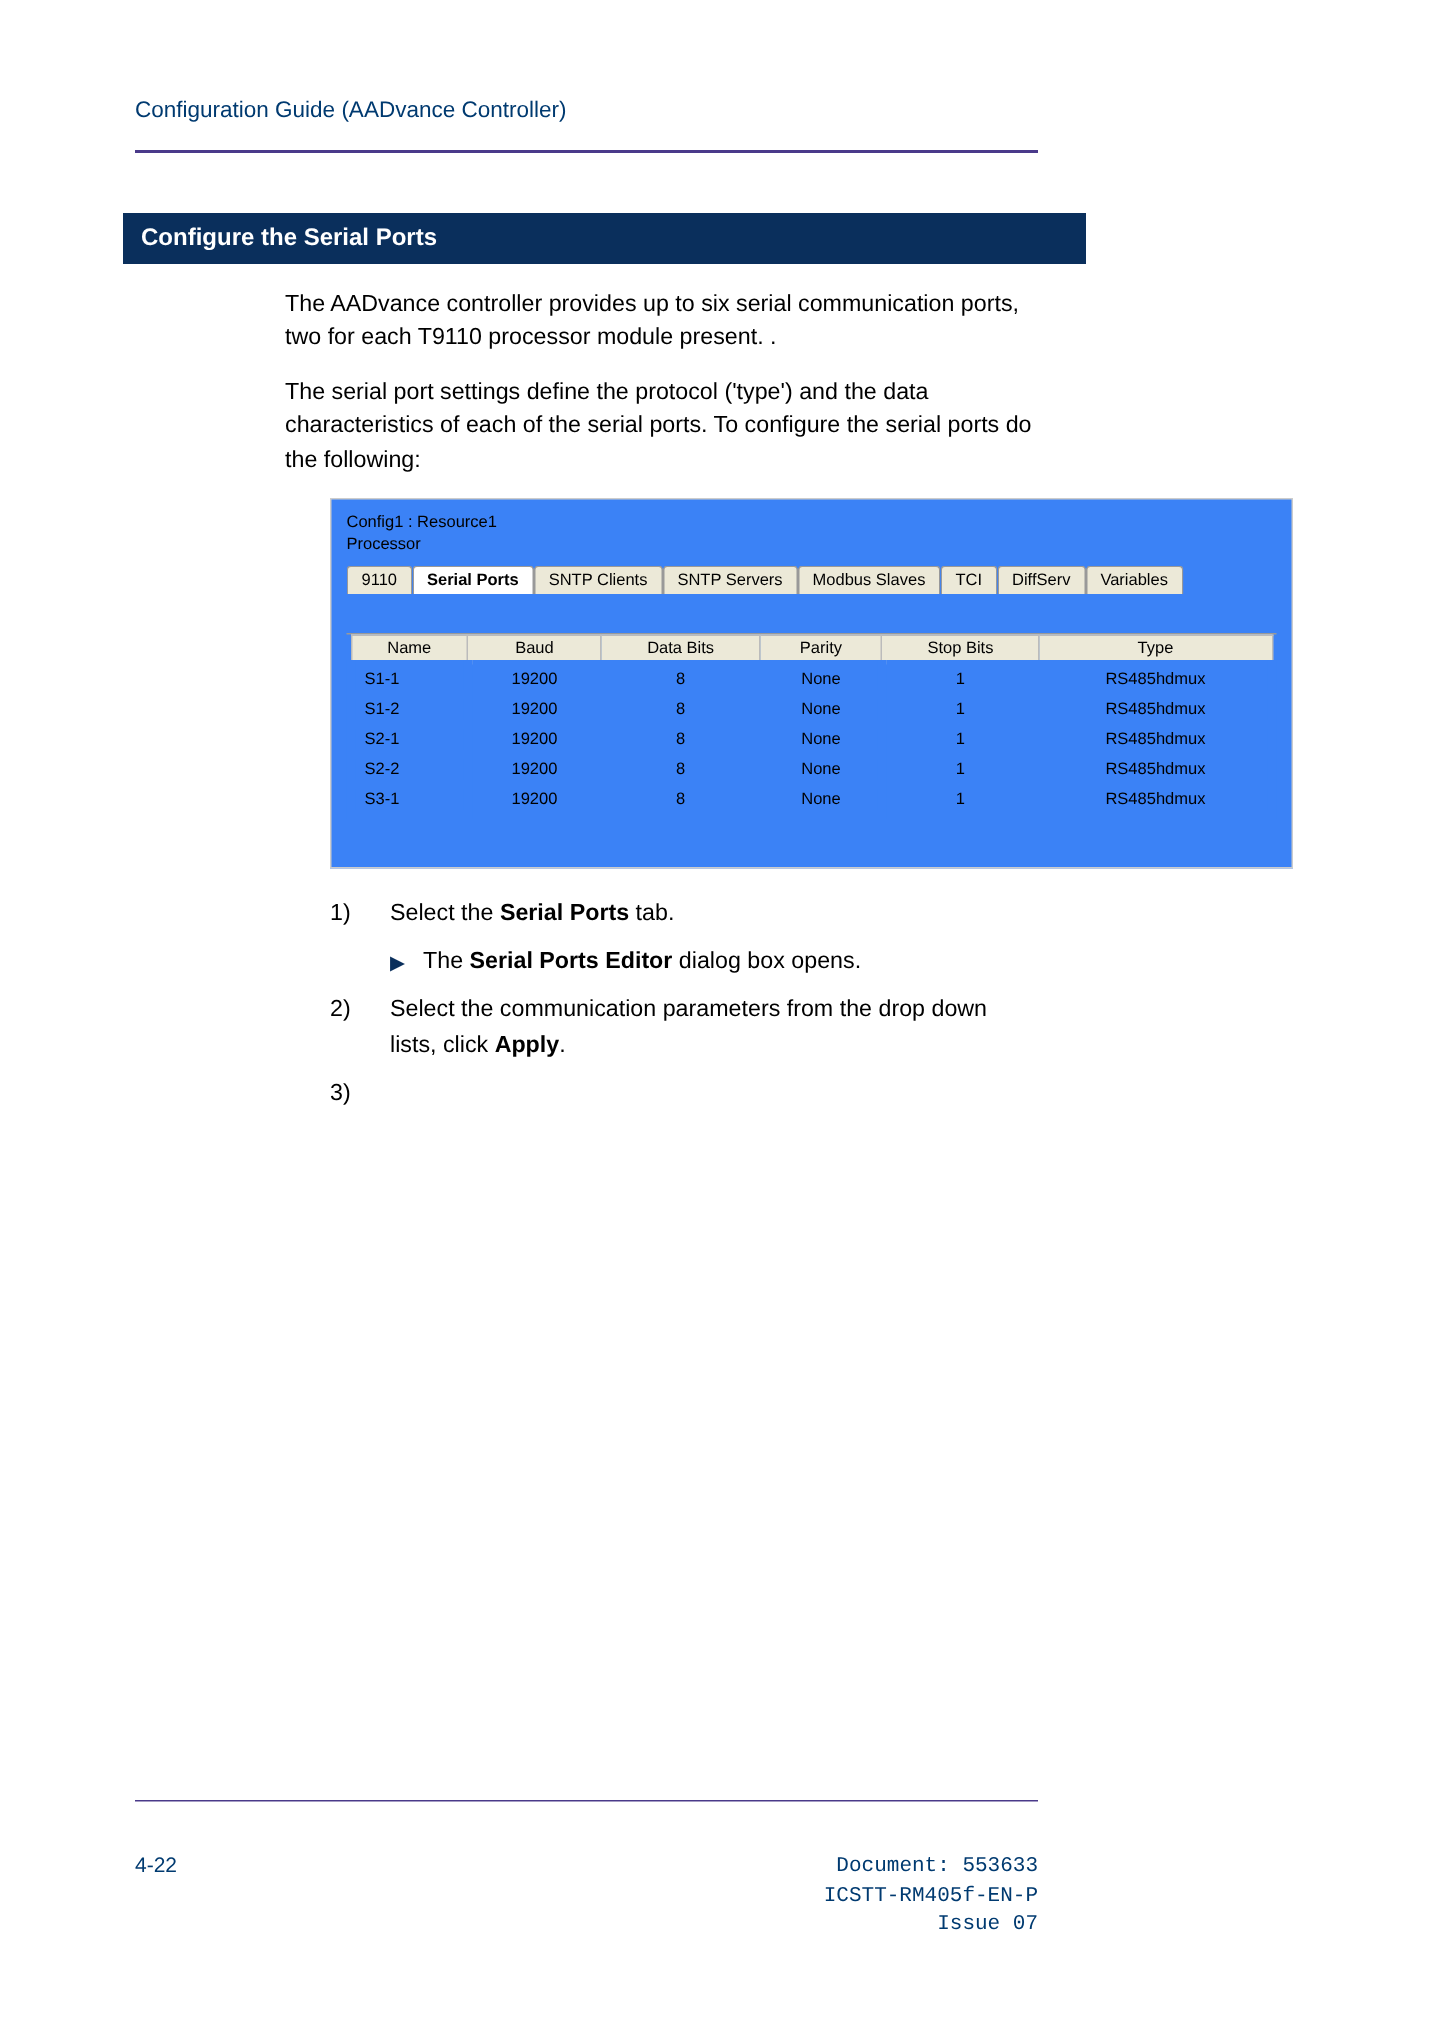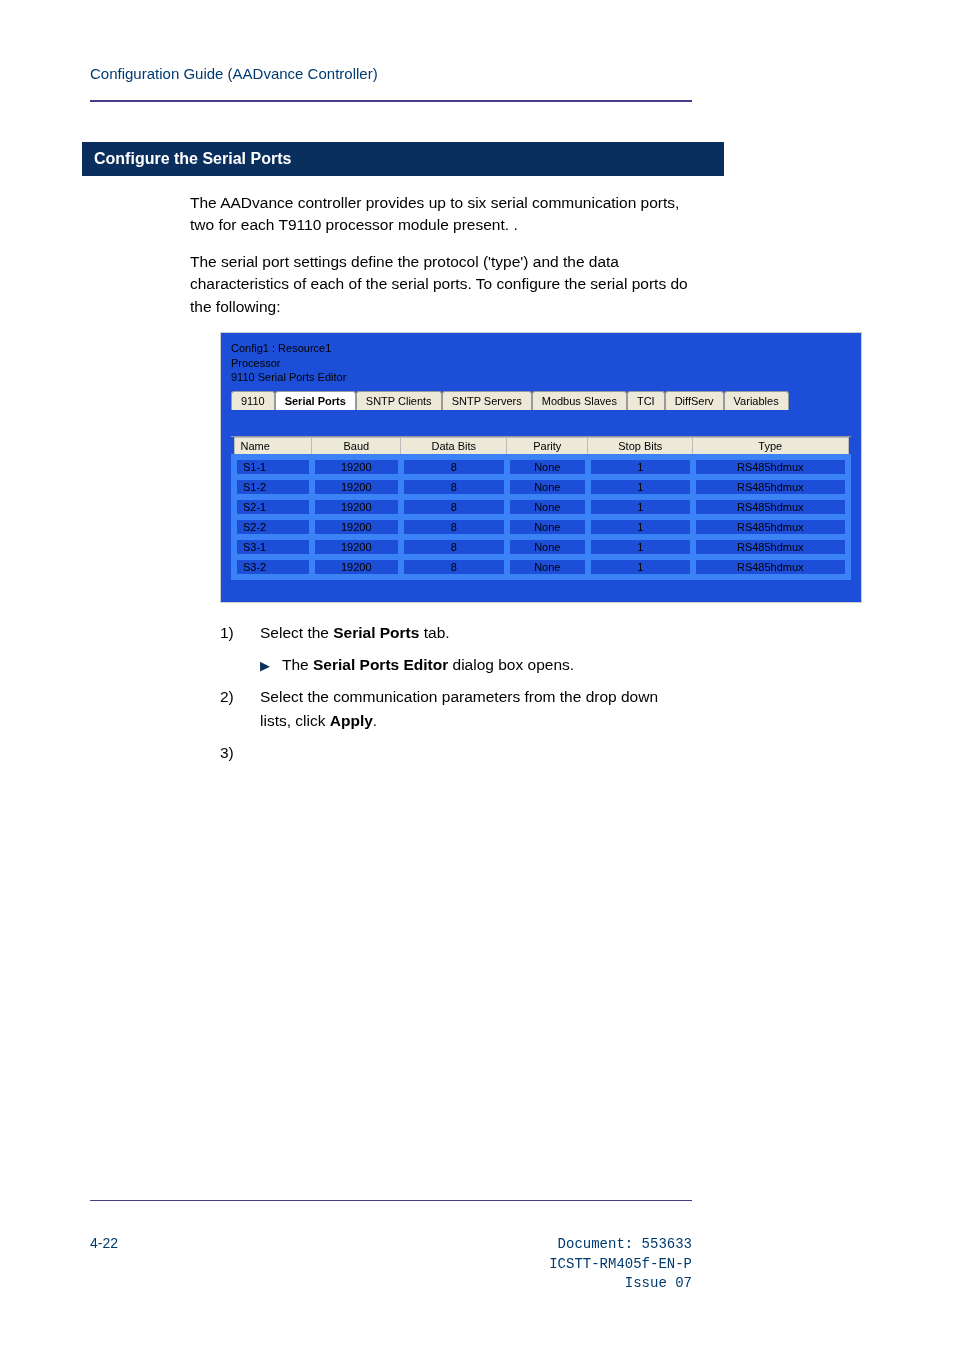--- a/index.html
+++ b/index.html
@@ -43,25 +43,25 @@
     font-size: 15.5px;
     line-height: 1.45;
     font-family: "Arial", sans-serif;
   }
   .body-text p {
     margin: 0 0 14px 0;
   }
   .screenshot {
     margin-left: 130px;
     border: 1px solid #ccc;
-    background: #1d4ed8;
+    background: #3b82f6;
     font-family: Tahoma, Arial, sans-serif;
     font-size: 11px;
     color: #000;
-    padding: 8px 10px 22px 10px;
+    padding: 8px 10px 32px 10px;
     width: 620px;
     margin-bottom: 18px;
   }
   .ss-title-lines { margin-bottom: 6px; line-height: 1.3; }
   .tab-strip {
     display: flex;
     gap: 0;
     margin: 6px 0 28px 0;
     align-items: flex-end;
     font-size: 11px;
@@ -90,21 +90,21 @@
     width: 100%;
     font-size: 11px;
   }
   .ss-table th {
     background: #ece9d8;
     border: 1px solid #bbb;
     font-weight: normal;
     padding: 2px 6px;
     text-align: center;
   }
-  .ss-table th:first-child { text-align: left; margin-left: 12px; }
+  .ss-table th:first-child { text-align: center; margin-left: 12px; }
   .ss-table td {
     border: 6px solid #3b82f6;
     padding: 1px 6px;
     text-align: center;
   }
   .ss-table td:first-child { text-align: left; }
   .steps {
     margin-left: 130px;
     font-size: 15.5px;
     line-height: 1.55;
@@ -159,21 +159,20 @@
 
   <div class="body-text">
     <p>The AADvance controller provides up to six serial communication ports, two for each T9110 processor module present. .</p>
     <p>The serial port settings define the protocol ('type') and the data characteristics of each of the serial ports. To configure the serial ports do the following:</p>
   </div>
 
   <div class="screenshot">
     <div class="ss-title-lines">
       <div>Config1 : Resource1</div>
       <div>Processor</div>
-      <div>9110 Serial Ports Editor</div>
     </div>
     <div class="tab-strip">
       <div class="tab">9110</div>
       <div class="tab active">Serial Ports</div>
       <div class="tab">SNTP Clients</div>
       <div class="tab">SNTP Servers</div>
       <div class="tab">Modbus Slaves</div>
       <div class="tab">TCI</div>
       <div class="tab">DiffServ</div>
       <div class="tab">Variables</div>
@@ -225,28 +224,20 @@
           <td>RS485hdmux</td>
         </tr>
         <tr>
           <td>S3-1</td>
           <td>19200</td>
           <td>8</td>
           <td>None</td>
           <td>1</td>
           <td>RS485hdmux</td>
         </tr>
-        <tr>
-          <td>S3-2</td>
-          <td>19200</td>
-          <td>8</td>
-          <td>None</td>
-          <td>1</td>
-          <td>RS485hdmux</td>
-        </tr>
       </tbody>
     </table>
   </div>
 
   <div class="steps">
     <div class="step-item">
       <div class="step-num">1)</div>
       <div>
         <span>Select the </span><b>Serial Ports</b><span> tab.</span>
       </div>

